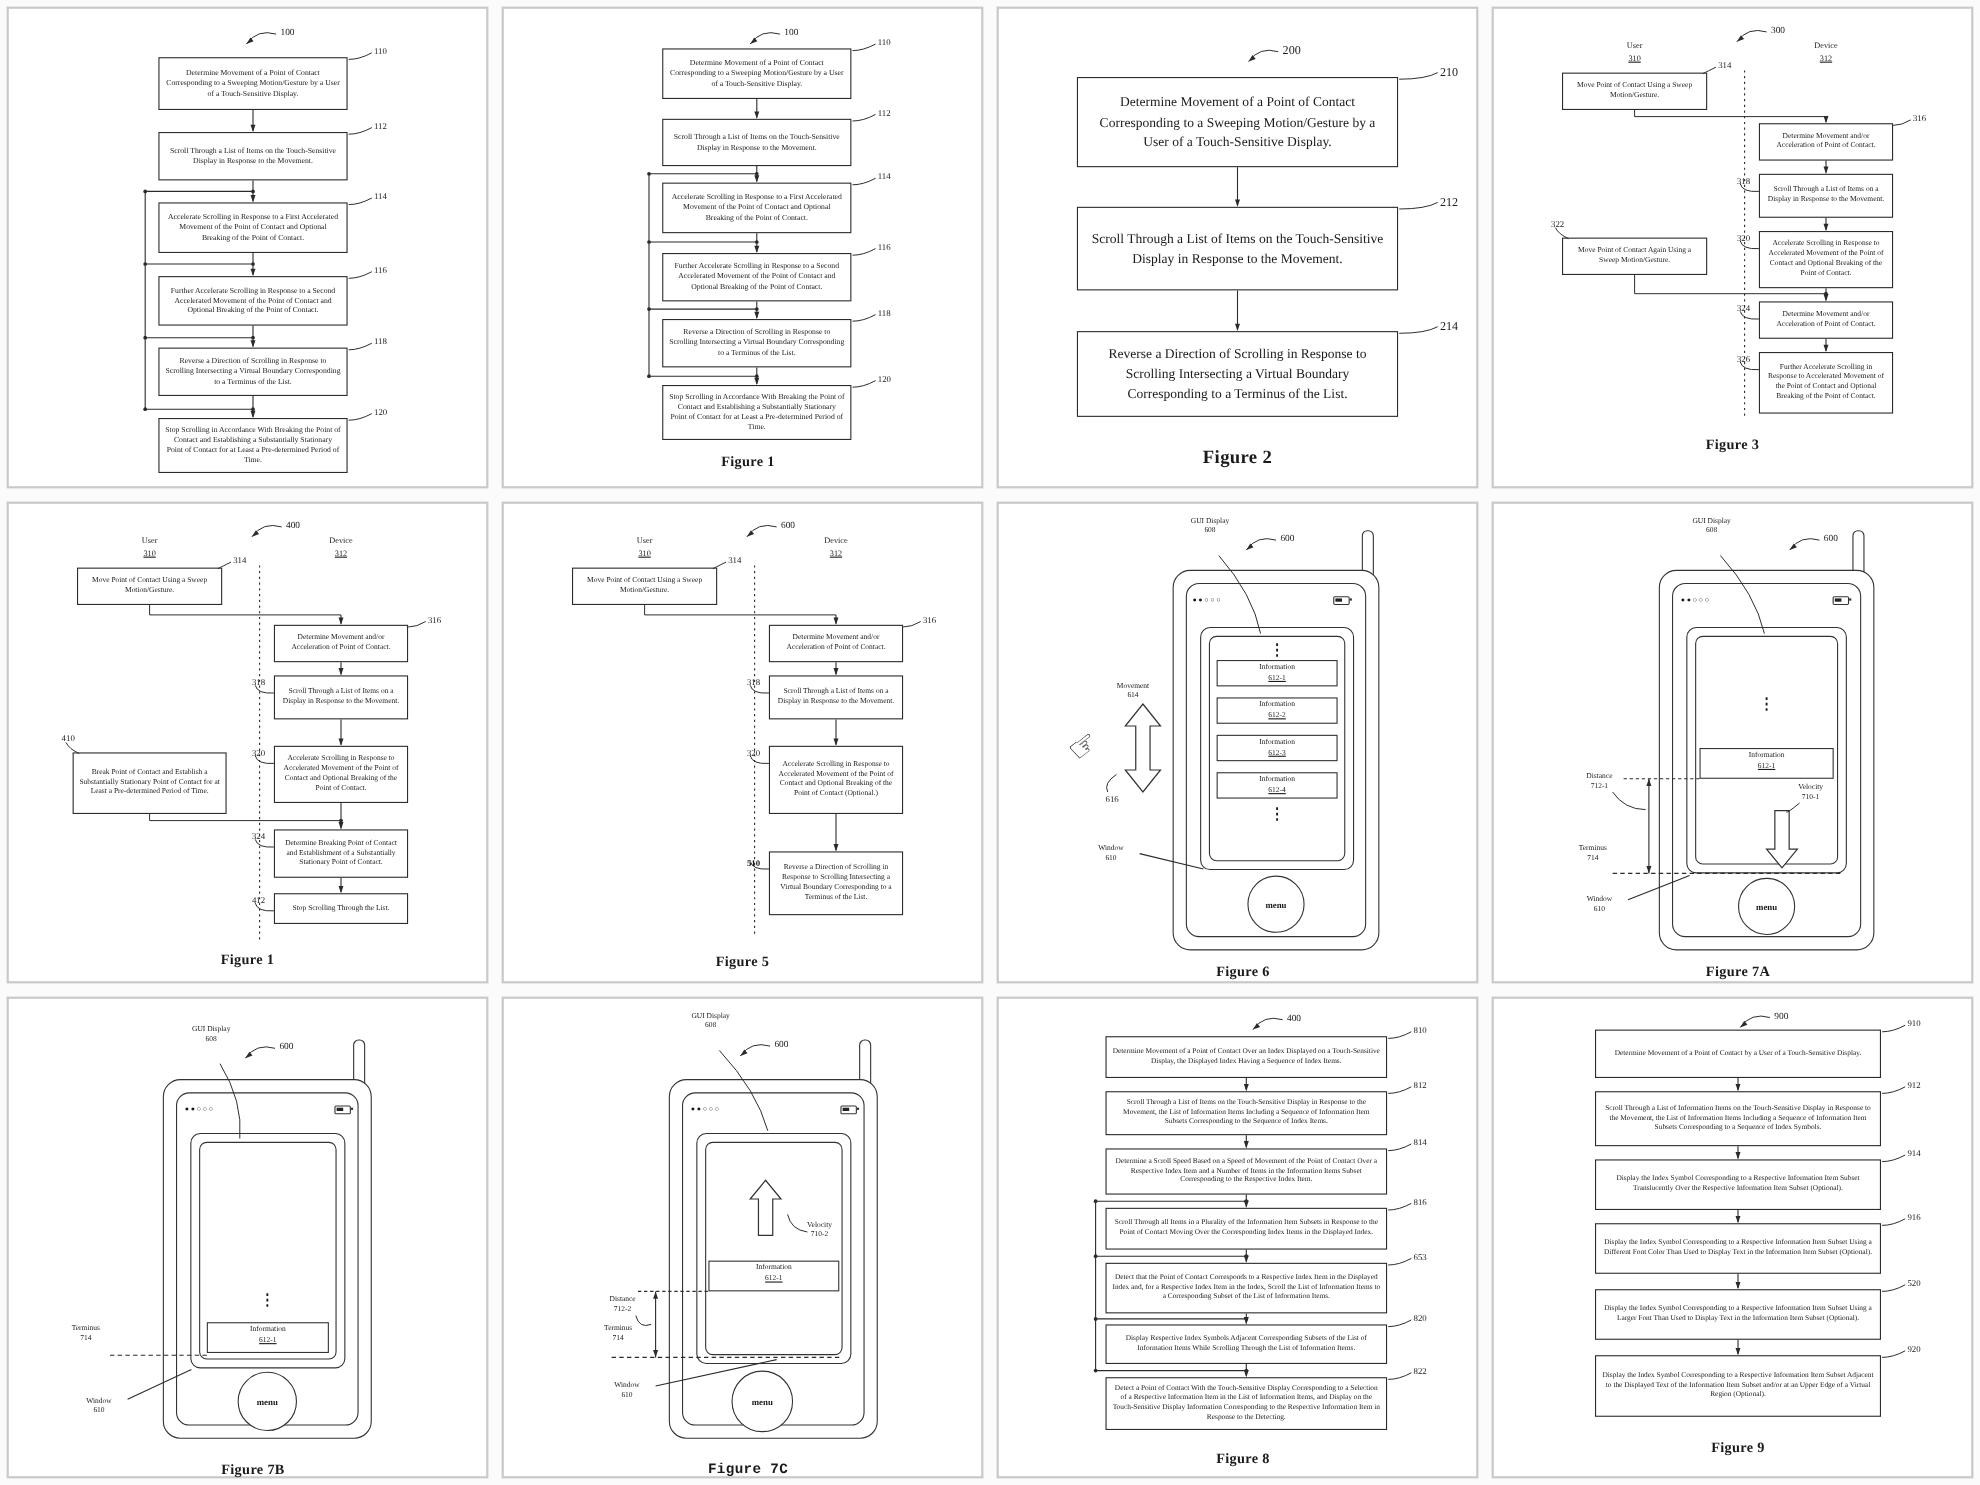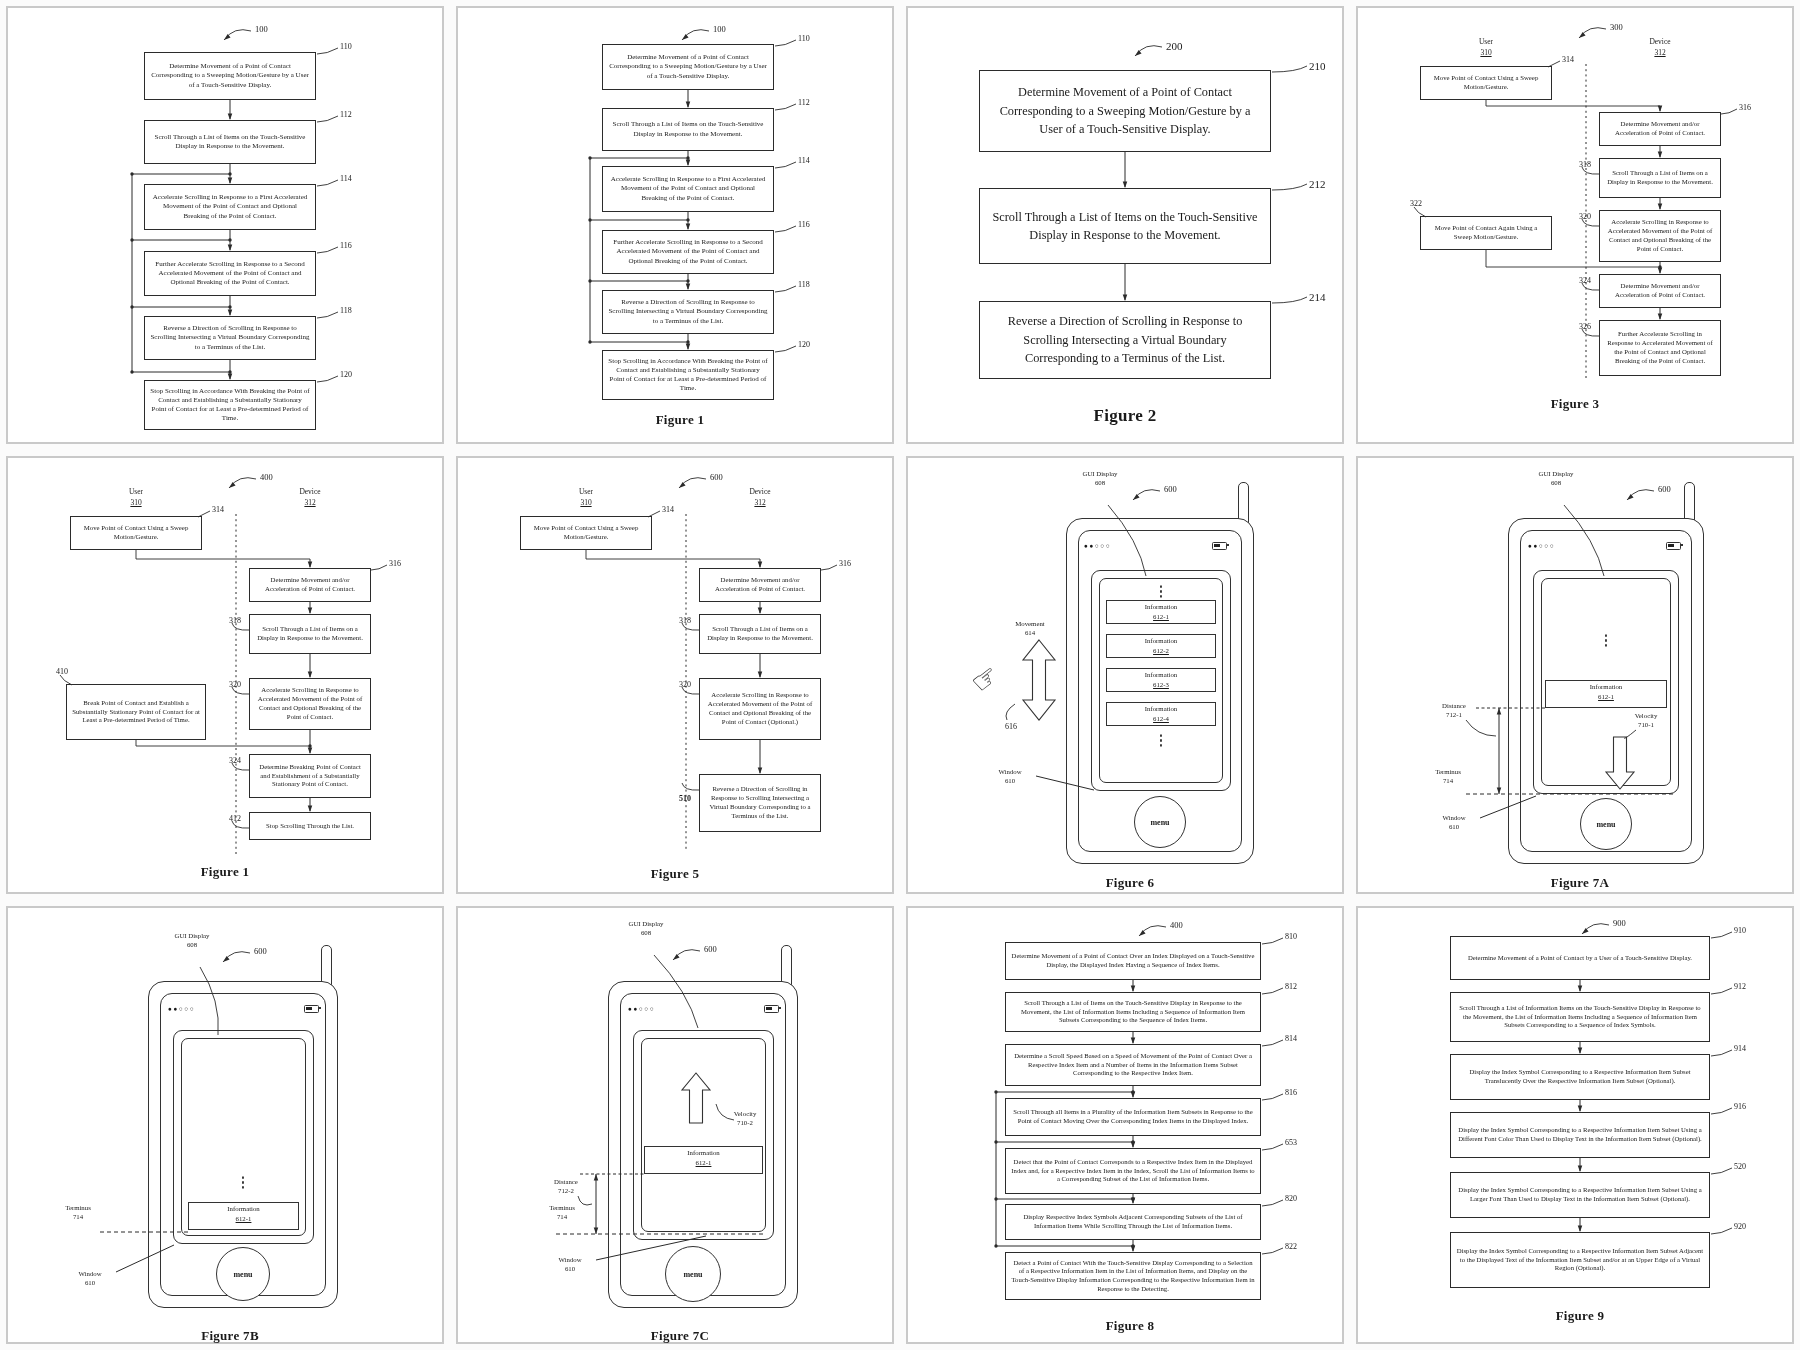--- a/index.html
+++ b/index.html
@@ -352,21 +352,21 @@
           <span>Scroll Through a List of Items on a Display in Response to the Movement.</span>
         </div>
         <div class="ref" style="left: 221px; top: 158px; position: absolute;">318</div>
         <div class="fbox" style="left: 241px; top: 220px; width: 122px; height: 62px; position: absolute; font-size: 6.8px;">
           <span>Accelerate Scrolling in Response to Accelerated Movement of the Point of Contact and Optional Breaking of the Point of Contact (Optional.)</span>
         </div>
         <div class="ref" style="left: 221px; top: 222px; position: absolute;">320</div>
         <div class="fbox" style="left: 241px; top: 316px; width: 122px; height: 58px; position: absolute; font-size: 6.8px;">
           <span>Reverse a Direction of Scrolling in Response to Scrolling Intersecting a Virtual Boundary Corresponding to a Terminus of the List.</span>
         </div>
-        <div class="ref" style="left: 221px; top: 336px; position: absolute; font-weight: bold;">510</div>
+        <div class="ref" style="left: 221px; top: 322px; position: absolute; font-weight: bold;">510</div>
         <div class="caption" style="left: 217px; top: 408px; position: absolute;">Figure 5</div>
       </div>
     </div>
     <div class="panel">
       <div class="inner">
         <svg viewBox="0 0 434 434" preserveAspectRatio="none" class="overlay">
           <path d="M 200 47 Q 231 82.5 238 118" fill="none" stroke="#2b2b2b" stroke-width="0.9"></path>
           <path d="M 252 33 Q 235 28 225 42" fill="none" stroke="#2b2b2b" stroke-width="0.9"></path>
           <polygon points="225,42 228.65405722608295,36.02941662912987 231.54734210284516,39.523649582892" fill="#2b2b2b"></polygon>
           <line x1="128" y1="318" x2="186" y2="332" stroke="#2b2b2b" stroke-width="1"></line>
@@ -541,21 +541,21 @@
           <div>710-2</div>
         </div>
         <div class="small-label" style="left: 108px; top: 270px; position: absolute;">
           <div>Distance</div>
           <div>712-2</div>
         </div>
         <div class="small-label" style="left: 104px; top: 296px; position: absolute;">
           <div>Terminus</div>
           <div>714</div>
         </div>
-        <div class="caption" style="left: 222px; top: 420px; position: absolute;">Figure 7C</div>
+        <div class="caption" style="left: 222px; top: 420px; position: absolute; font-family: Liberation Mono, monospace;">Figure 7C</div>
       </div>
     </div>
     <div class="panel">
       <div class="inner">
         <svg viewBox="0 0 434 434" preserveAspectRatio="none" class="overlay">
           <path d="M 258 19 Q 241 14 231 28" fill="none" stroke="#2b2b2b" stroke-width="0.9"></path>
           <polygon points="231,28 234.65405722608295,22.029416629129866 237.54734210284516,25.523649582892" fill="#2b2b2b"></polygon>
           <path d="M 375 30 Q 364 36 354 36" fill="none" stroke="#2b2b2b" stroke-width="0.9"></path>
           <line x1="225" y1="72" x2="225" y2="83" stroke="#2b2b2b" stroke-width="1"></line>
           <polygon points="225,84 222.73169880123592,77.37770359530128 227.26830119876408,77.37770359530128" fill="#2b2b2b"></polygon>

